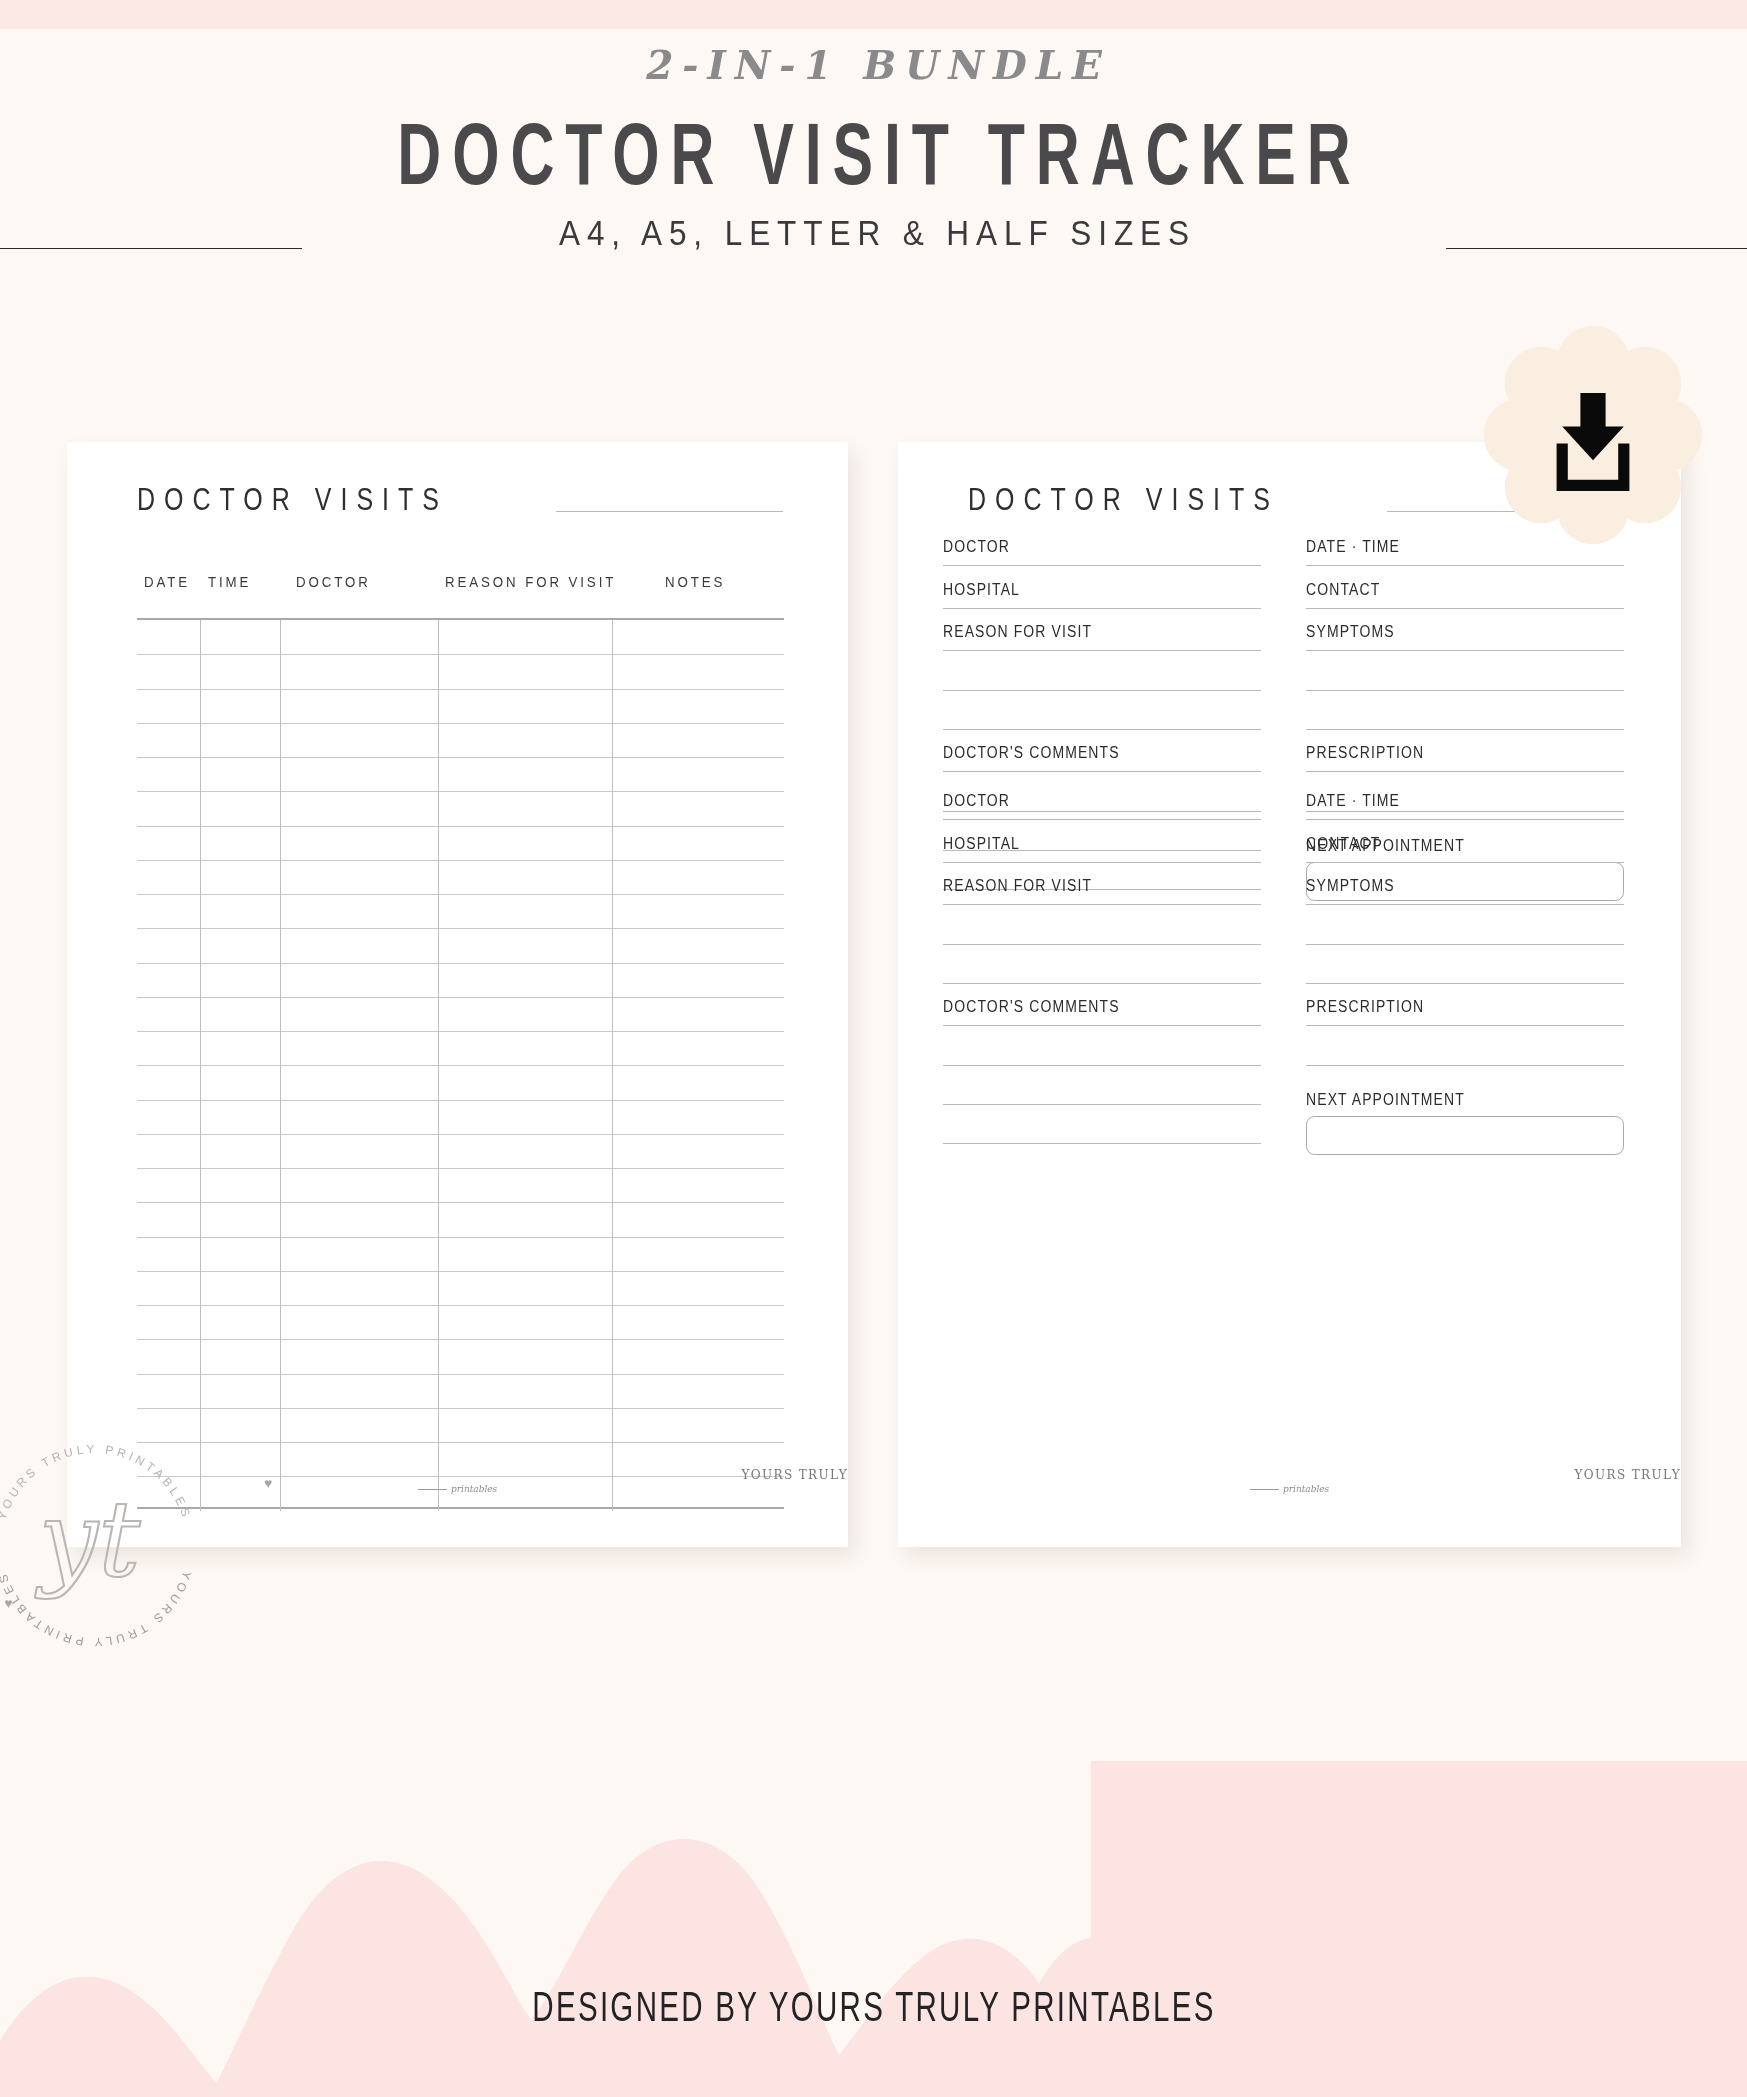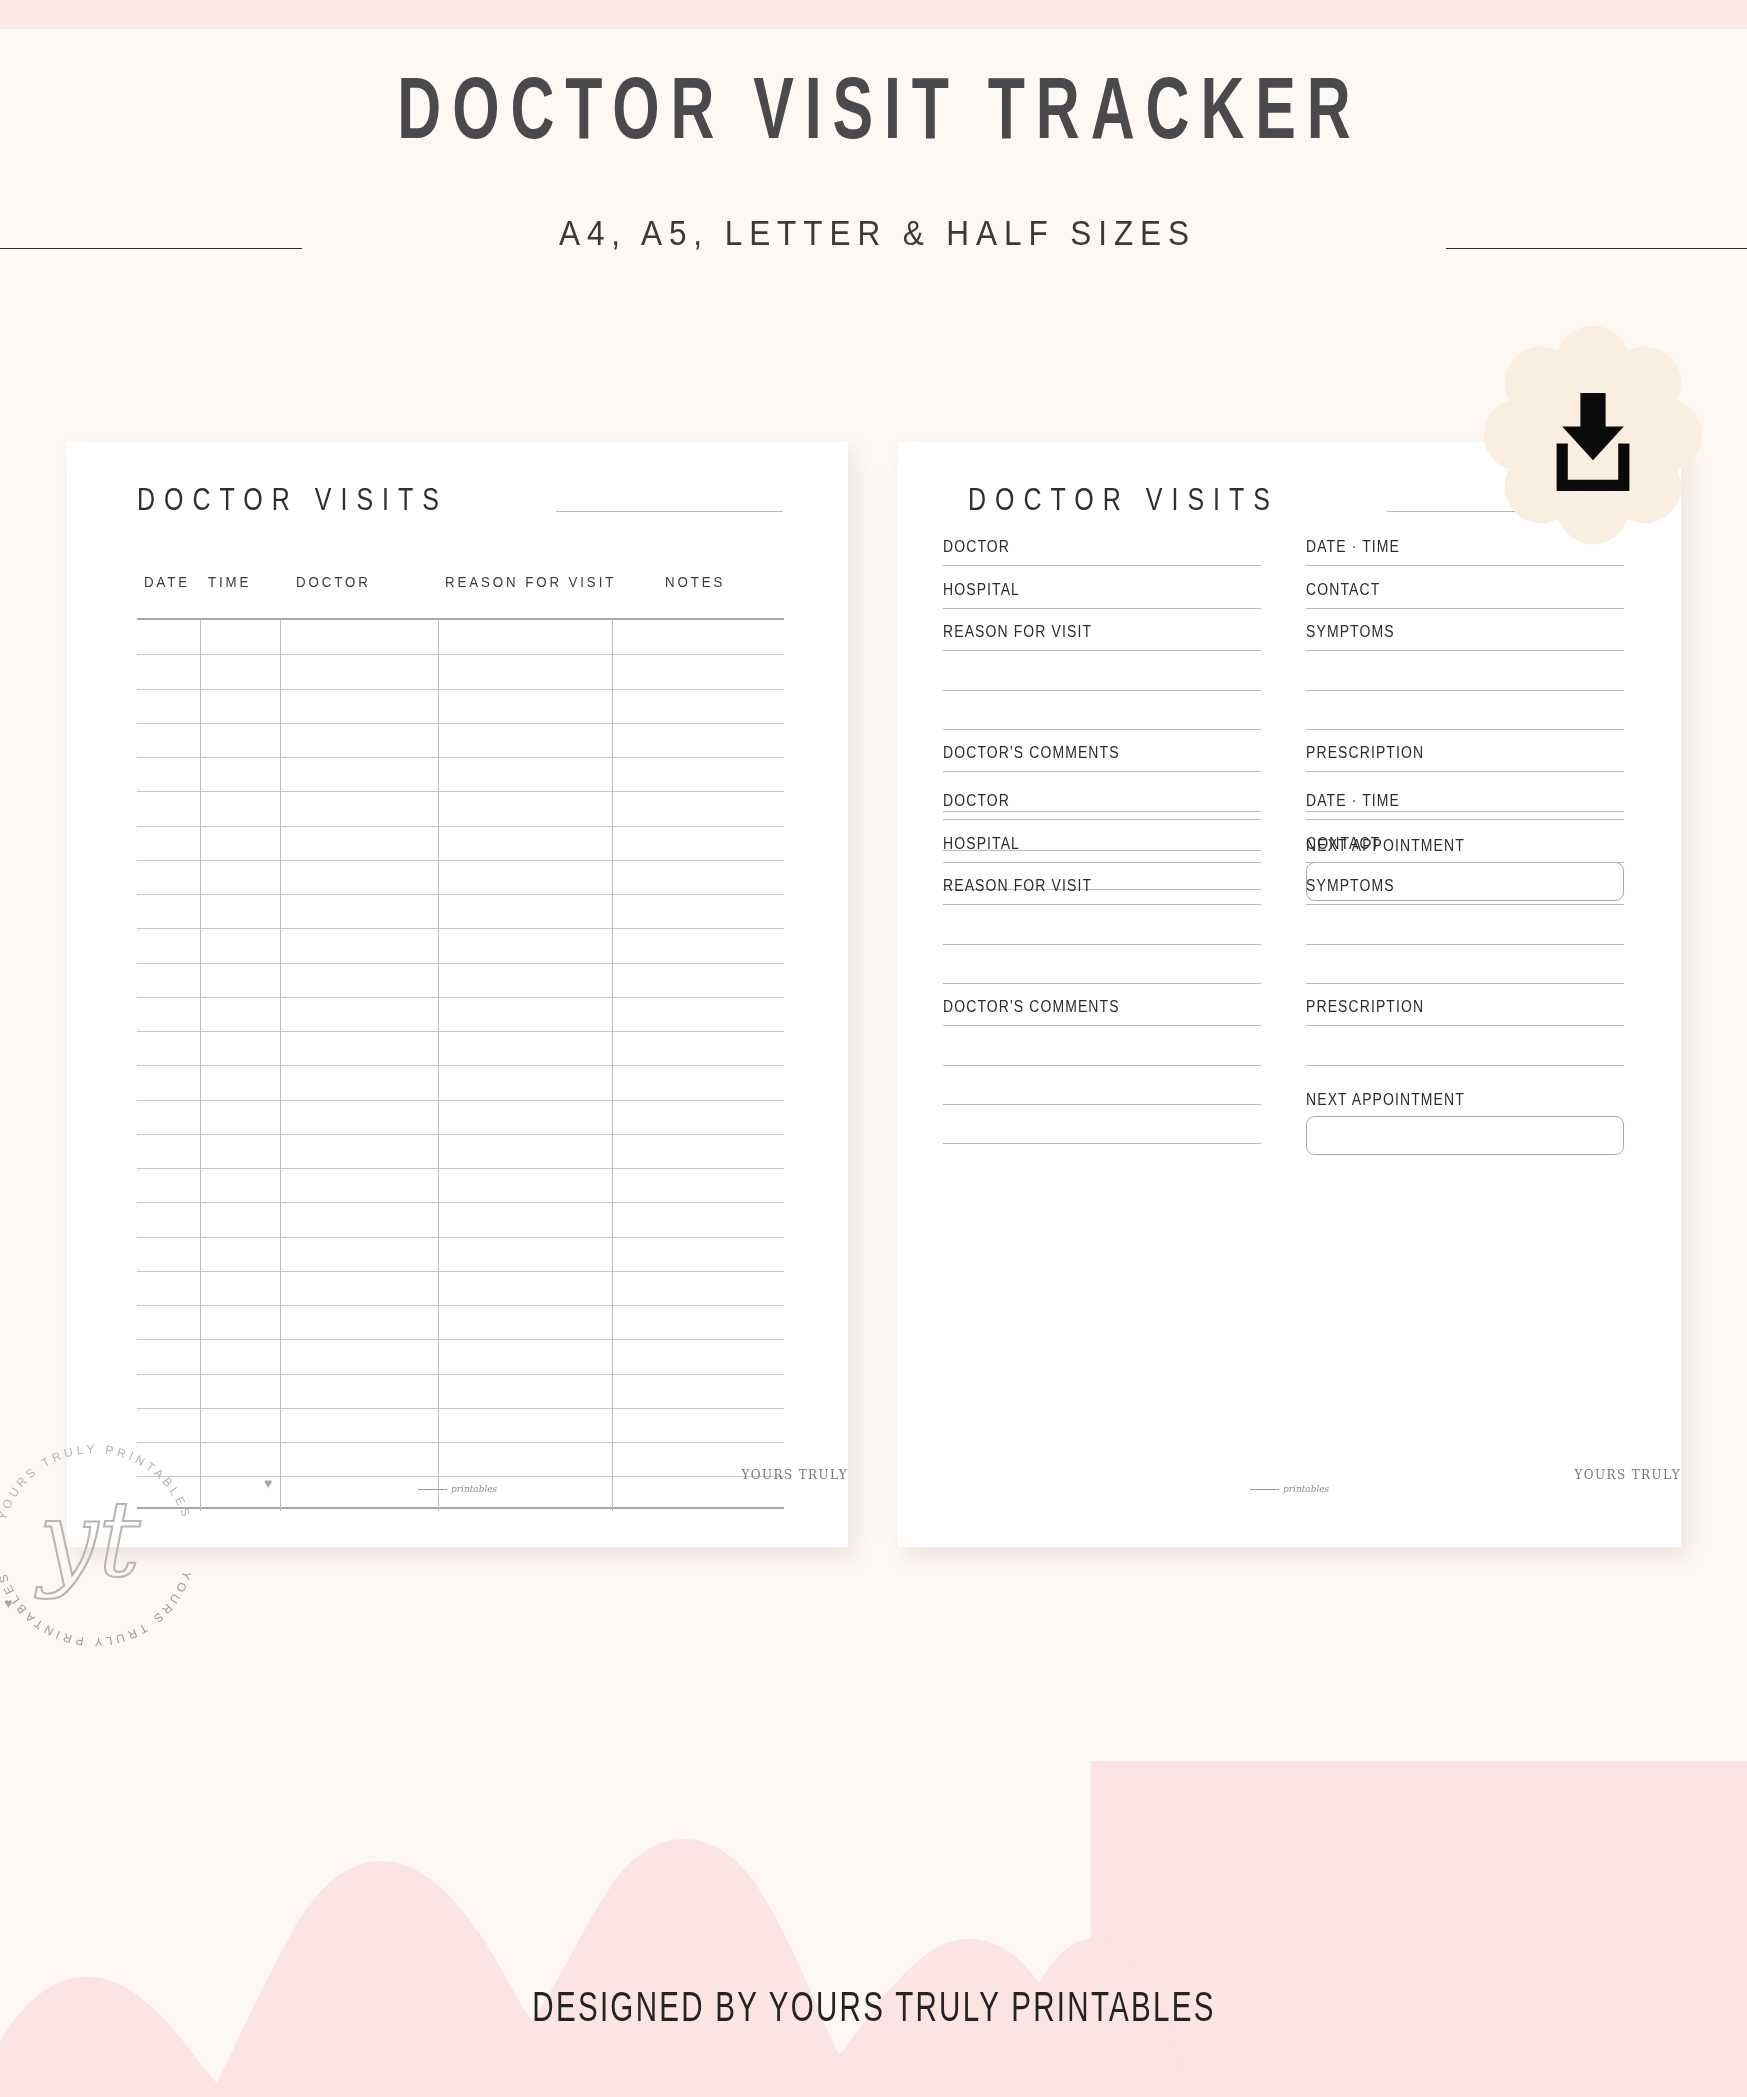--- a/index.html
+++ b/index.html
@@ -160,20 +160,21 @@
            C340,400 370,330 420,240 C480,135 560,110 640,190
            C700,250 730,330 760,370 C800,320 830,240 880,170
            C940,88 1030,90 1090,190 C1140,272 1170,360 1200,420
            C1240,370 1270,320 1320,280 C1380,232 1450,250 1500,340
            C1545,420 1560,470 1570,480 Z"></path>
   <rect x="1560" y="0" width="940" height="480" fill="#FCE4E2"></rect>
   <path fill="#FCE4E2" d="M1480,480 L1480,330 C1520,250 1570,230 1620,280 C1660,320 1680,400 1700,480 Z"></path>
 </svg>
 
 <div id="header">
+  <div id="kicker">2-IN-1 BUNDLE</div>
   <div id="main-title">DOCTOR VISIT TRACKER</div>
 </div>
 
 <div id="subtitle-row">
   <div class="rule" id="rule-left"></div>
   <div id="subtitle">A4, A5, LETTER &amp; HALF SIZES</div>
   <div class="rule" id="rule-right"></div>
 </div>
 
 <div class="page-card" id="page-left">

